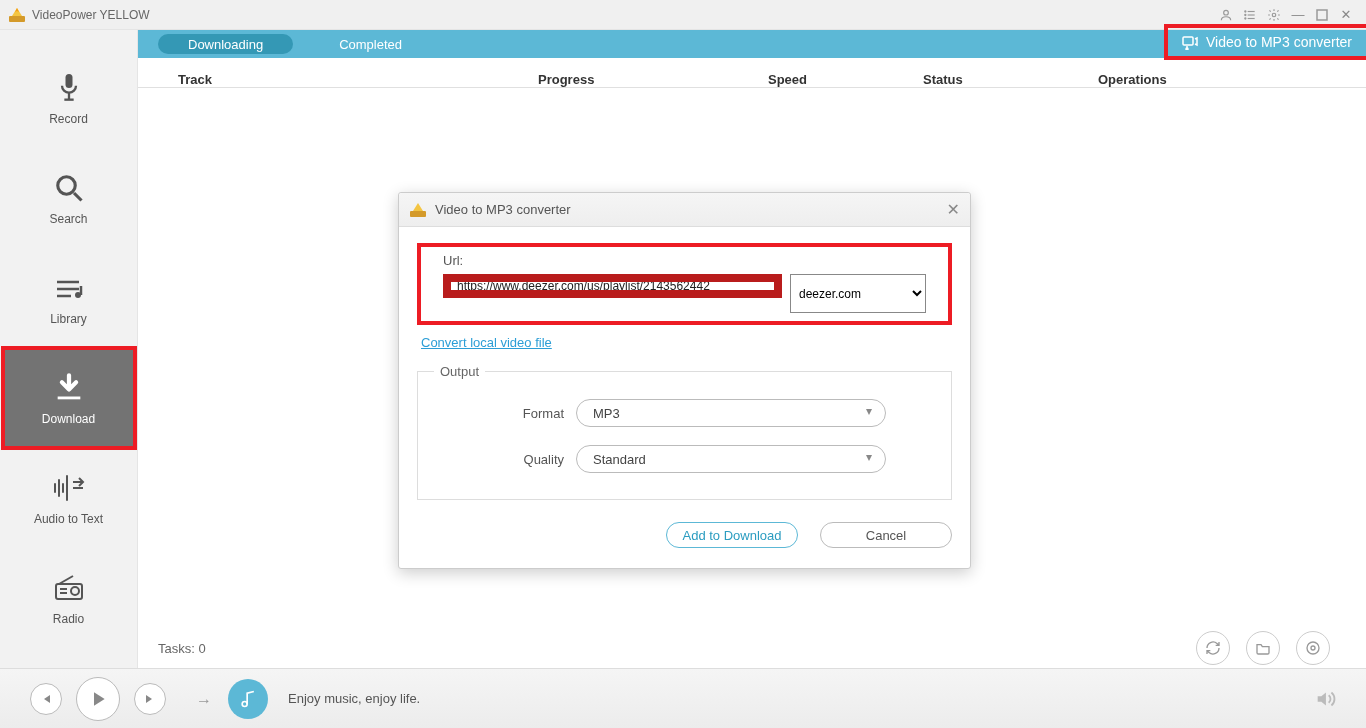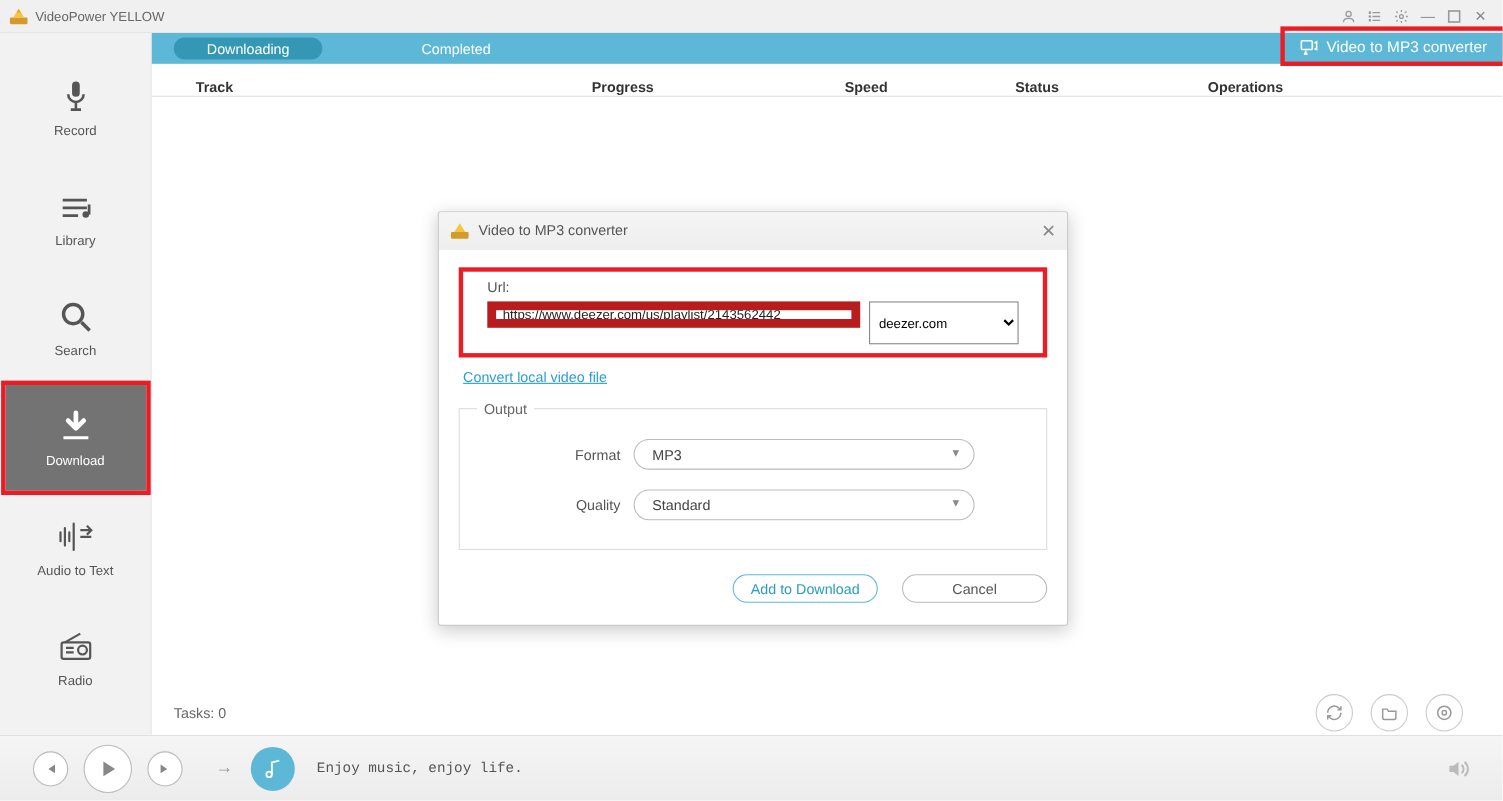--- a/index.html
+++ b/index.html
@@ -10,21 +10,21 @@
 .titlebar .spacer { flex: 1; }
 .titlebar .ctrl { width: 24px; height: 24px; display: inline-flex; align-items: center; justify-content: center; color: #888; cursor: pointer; font-size: 13px; }
 .app { display: flex; height: calc(728px - 30px - 60px); }
 .sidebar { width: 138px; background: #f2f2f2; border-right: 1px solid #e5e5e5; display: flex; flex-direction: column; align-items: center; padding-top: 20px; }
 .nav-item { width: 128px; height: 96px; display: flex; flex-direction: column; align-items: center; justify-content: center; cursor: pointer; color: #555; margin-bottom: 4px; }
 .nav-item.active { background: #737373; color: #fff; }
 .nav-item .nav-icon { width: 36px; height: 36px; margin-bottom: 6px; display: flex; align-items: center; justify-content: center; }
 .nav-item .nav-label { font-size: 12px; }
 .highlight-red { outline: 4px solid #ed1c24; outline-offset: 0; }
 .main { flex: 1; display: flex; flex-direction: column; background: #fff; position: relative; }
-.tabbar { height: 28px; background: #5cb8d6; display: flex; align-items: center; gap: 44px; }
+.tabbar { height: 28px; background: #5cb8d6; display: flex; align-items: center; }
 .tabbar .tab { padding: 0 30px; height: 20px; margin: 0 8px; border-radius: 10px; display: inline-flex; align-items: center; font-size: 13px; color: #fff; cursor: pointer; }
 .tabbar .tab.active { background: #3498b5; }
 .tabbar .tab-first { margin-left: 20px; }
 .tabbar .spacer { flex: 1; }
 .convert-btn { height: 28px; padding: 0 14px; display: inline-flex; align-items: center; color: #fff; font-size: 14px; cursor: pointer; }
 .convert-btn svg { margin-right: 8px; }
 .convert-highlight { border: 4px solid #ed1c24; height: 36px; margin-top: -4px; margin-right: -4px; }
 .columns { height: 30px; border-bottom: 1px solid #e0e0e0; display: flex; align-items: flex-end; padding: 0 20px; }
 .col { font-size: 13px; color: #333; font-weight: 600; }
 .col.track { width: 380px; padding-left: 20px; }
@@ -34,21 +34,21 @@
 .col.ops { flex: 1; }
 .content-area { flex: 1; position: relative; }
 .tasks-row { position: absolute; bottom: 0; left: 0; right: 16px; height: 40px; display: flex; align-items: center; padding: 0 20px; color: #666; font-size: 13px; }
 .tasks-row .spacer { flex: 1; }
 .tasks-row .icon-btn { width: 34px; height: 34px; border: 1px solid #ccc; border-radius: 50%; display: inline-flex; align-items: center; justify-content: center; margin-left: 16px; cursor: pointer; color: #888; }
 .playerbar { height: 60px; background: linear-gradient(#f5f5f5,#ececec); border-top: 1px solid #ddd; display: flex; align-items: center; padding: 0 30px; }
 .pbtn { width: 32px; height: 32px; border: 1px solid #bbb; border-radius: 50%; display: inline-flex; align-items: center; justify-content: center; margin-right: 14px; cursor: pointer; color: #888; background: #fff; }
 .pbtn.big { width: 44px; height: 44px; }
 .arrow-plain { margin: 0 16px; color: #999; }
 .track-av { width: 40px; height: 40px; border-radius: 50%; background: #5cb8d6; display: inline-flex; align-items: center; justify-content: center; margin-right: 20px; }
-.tagline { font-size: 13px; color: #555; font-family: Liberation Mono, monospace; }
+.tagline { font-size: 13px; color: #555; }
 .playerbar .spacer { flex: 1; }
 .vol { color: #aaa; cursor: pointer; }
 
 
 .dialog { position: absolute; left: 398px; top: 192px; width: 573px; background: #fff; border: 1px solid #ccc; border-radius: 3px; box-shadow: 0 4px 16px rgba(0,0,0,0.2); }
 .dialog-titlebar { height: 34px; background: linear-gradient(#f5f5f5,#eee); border-bottom: 1px solid #ddd; display: flex; align-items: center; padding: 0 10px; border-radius: 3px 3px 0 0; }
 .dialog-titlebar .dlogo { margin-right: 8px; }
 .dialog-titlebar .dtitle { font-size: 13px; color: #555; }
 .dialog-titlebar .spacer { flex: 1; }
 .dialog-titlebar .close { cursor: pointer; color: #888; font-size: 16px; }
@@ -125,38 +125,38 @@
             <rect x="9" y="2" width="6" height="12" rx="3"></rect>
             <path d="M6 12a6 6 0 0 0 12 0" fill="none" stroke="#555" stroke-width="2"></path>
             <line x1="12" y1="18" x2="12" y2="24" stroke="#555" stroke-width="2"></line>
             <line x1="8" y1="24" x2="16" y2="24" stroke="#555" stroke-width="2"></line>
           </svg>
         </span>
       <span class="nav-label">Record</span>
     </div>
     <div class="nav-item">
       <span class="nav-icon">
+          <svg width="30" height="30" viewBox="0 0 24 24" fill="none" stroke="#555" stroke-width="2.5">
+            <circle cx="10" cy="10" r="7"></circle>
+            <line x1="16" y1="16" x2="22" y2="22"></line>
+          </svg>
+        </span>
+      <span class="nav-label">Search</span>
+    </div>
+    <div class="nav-item">
+      <span class="nav-icon">
           <svg width="32" height="28" viewBox="0 0 32 28" fill="none" stroke="#555" stroke-width="2.5">
             <line x1="4" y1="8" x2="26" y2="8"></line>
             <line x1="4" y1="15" x2="26" y2="15"></line>
             <line x1="4" y1="22" x2="18" y2="22"></line>
             <circle cx="25" cy="21" r="3" fill="#555" stroke="none"></circle>
             <line x1="28" y1="21" x2="28" y2="12" stroke="#555"></line>
           </svg>
         </span>
       <span class="nav-label">Library</span>
-    </div>
-    <div class="nav-item">
-      <span class="nav-icon">
-          <svg width="30" height="30" viewBox="0 0 24 24" fill="none" stroke="#555" stroke-width="2.5">
-            <circle cx="10" cy="10" r="7"></circle>
-            <line x1="16" y1="16" x2="22" y2="22"></line>
-          </svg>
-        </span>
-      <span class="nav-label">Search</span>
     </div>
     <div class="nav-item active highlight-red">
       <span class="nav-icon">
           <svg width="34" height="34" viewBox="0 0 24 24" fill="#fff">
             <path d="M12 3v10M12 13l-5-5M12 13l5-5" fill="none" stroke="#fff" stroke-width="3" stroke-linecap="round"></path>
             <path d="M4 18h16v2H4z"></path>
           </svg>
         </span>
       <span class="nav-label">Download</span>
     </div>

